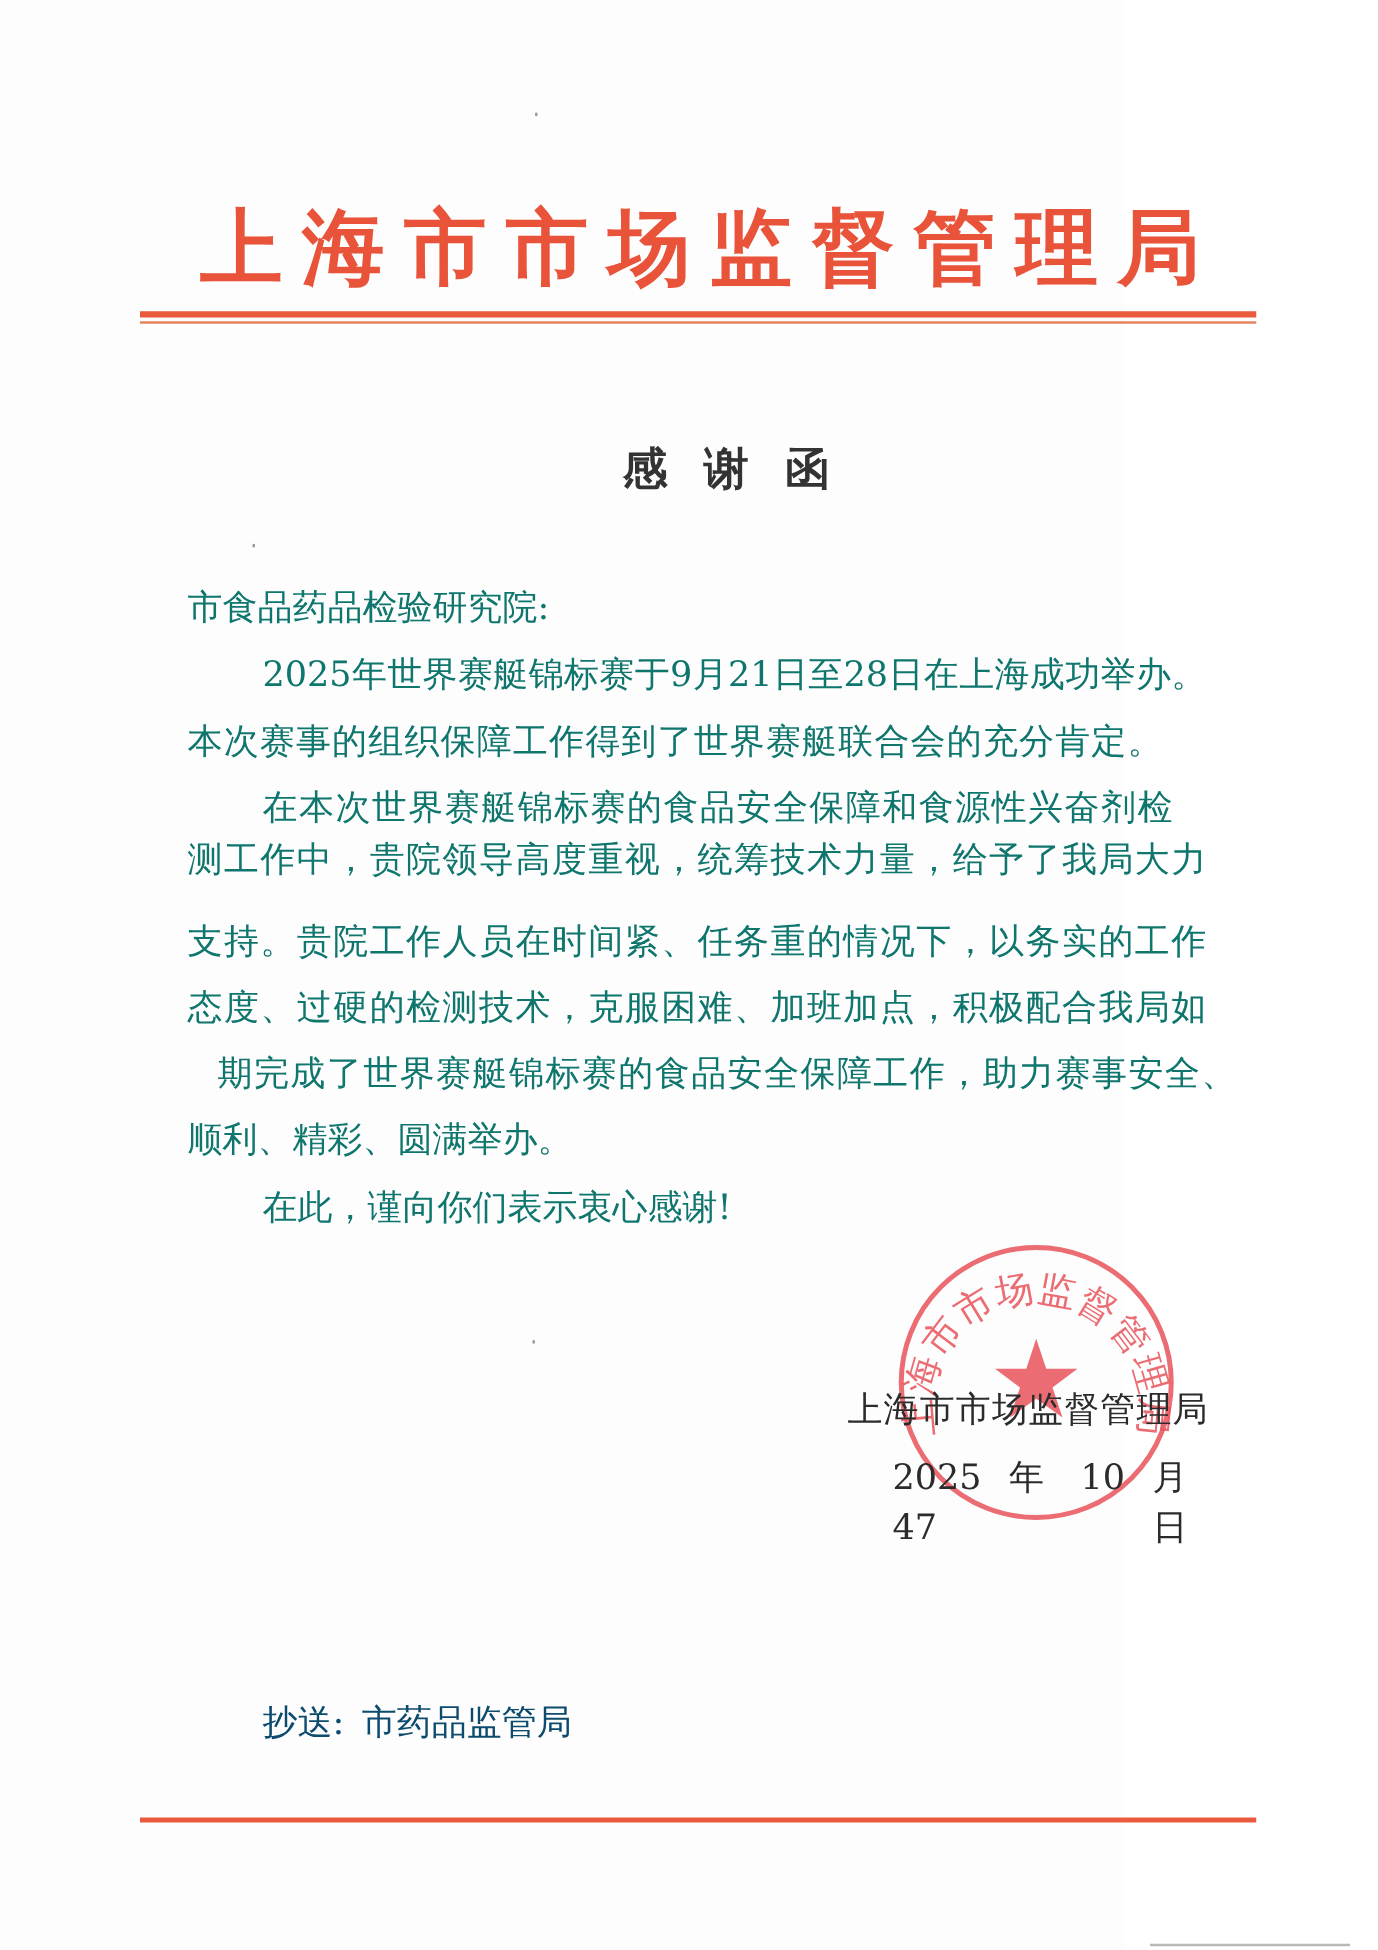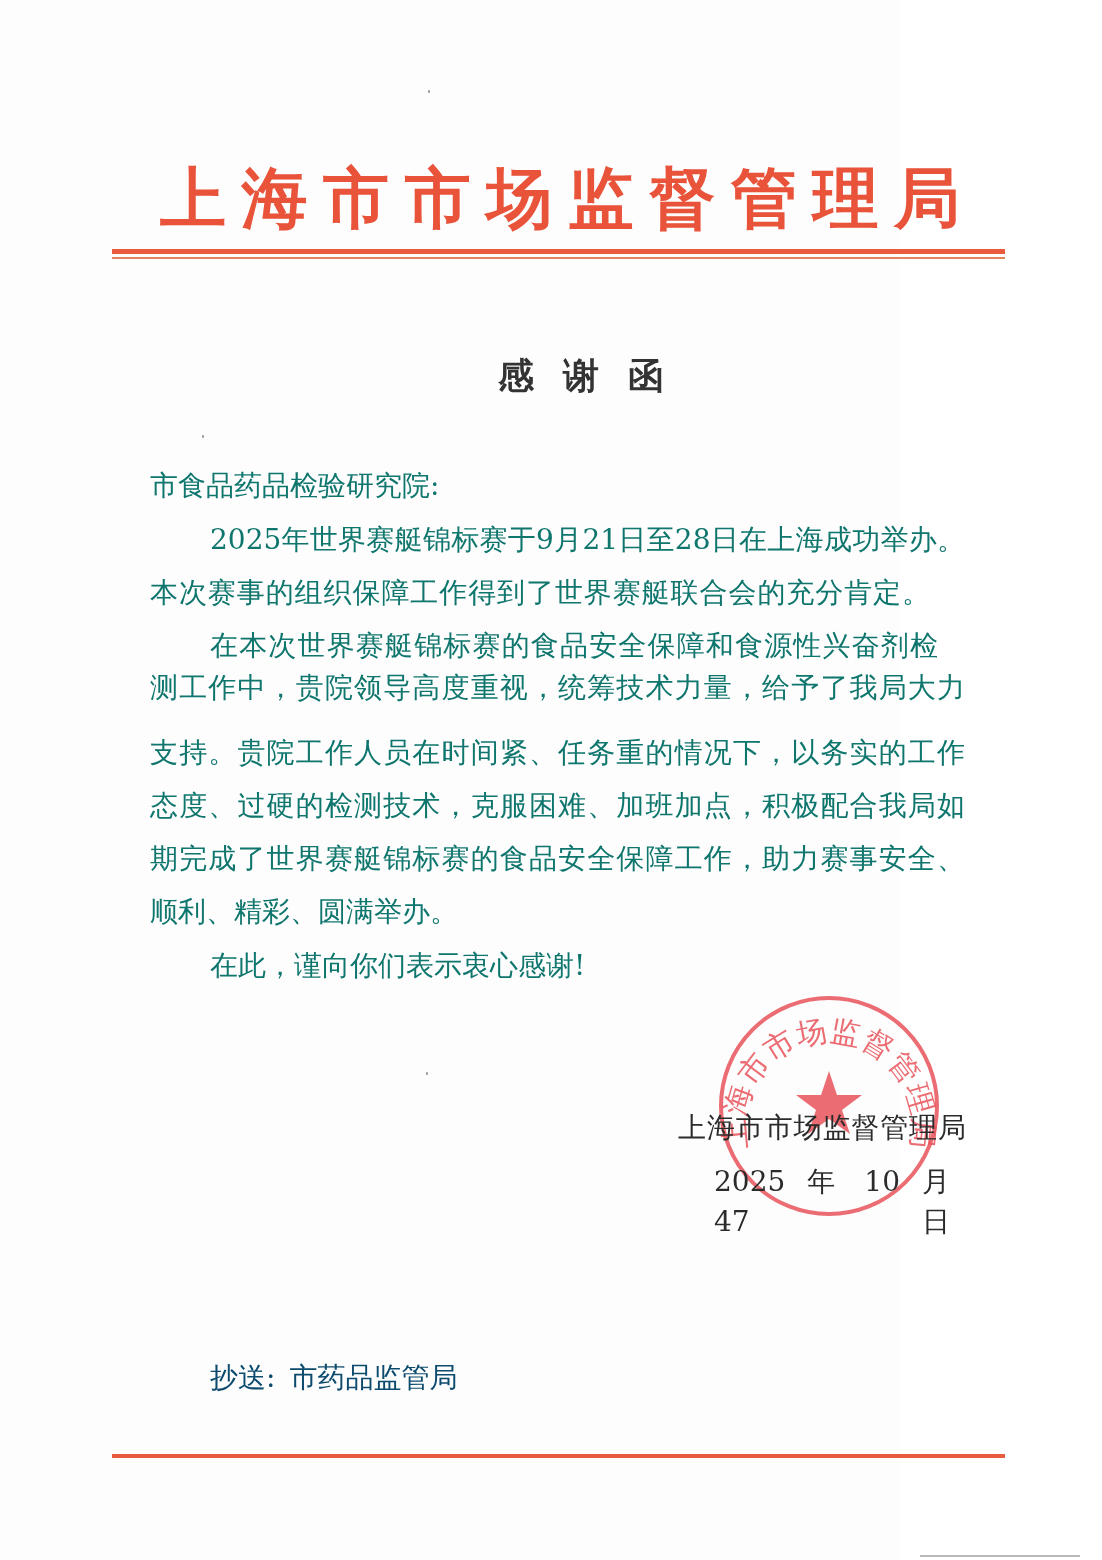--- a/index.html
+++ b/index.html
@@ -47,21 +47,21 @@
   <div class="doc-title">感谢函</div>
 
   <div class="line" style="left:150px; top:466px;">市食品药品检验研究院:</div>
 
   <div class="line indent" style="top:520px; width:755px; text-align:justify; text-align-last:justify; white-space:normal;">2025年世界赛艇锦标赛于9月21日至28日在上海成功举办。</div>
   <div class="line full" style="top:573px; width:780px;">本次赛事的组织保障工作得到了世界赛艇联合会的充分肯定。</div>
   <div class="line indent" style="top:626px; width:728px; text-align:justify; text-align-last:justify; white-space:normal;">在本次世界赛艇锦标赛的食品安全保障和食源性兴奋剂检</div>
   <div class="line full" style="top:668px;">测工作中，贵院领导高度重视，统筹技术力量，给予了我局大力</div>
   <div class="line full" style="top:733px;">支持。贵院工作人员在时间紧、任务重的情况下，以务实的工作</div>
   <div class="line full" style="top:786px;">态度、过硬的检测技术，克服困难、加班加点，积极配合我局如</div>
-  <div class="line full" style="top:839px;">期完成了世界赛艇锦标赛的食品安全保障工作，助力赛事安全、</div>
+  <div class="line full" style="top:839px;margin-left:24px;">期完成了世界赛艇锦标赛的食品安全保障工作，助力赛事安全、</div>
   <div class="line" style="left:150px; top:892px;">顺利、精彩、圆满举办。</div>
   <div class="line indent" style="top:946px;">在此，谨向你们表示衷心感谢!</div>
 
   <svg class="stamp" viewBox="0 0 226 226">
     <defs>
       <path id="sealArc" d="M 38 170 A 84 84 0 1 1 188 170" fill="none"></path>
     </defs>
     <circle cx="113" cy="113" r="108" fill="none" stroke="#e8535a" stroke-width="4" opacity="0.85"></circle>
     <text font-size="30" fill="#e8535a" opacity="0.85" font-family="DejaVu Serif, serif" letter-spacing="1">
       <textPath href="#sealArc" startOffset="50%" text-anchor="middle" id="seal-text">上海市市场监督管理局</textPath>

